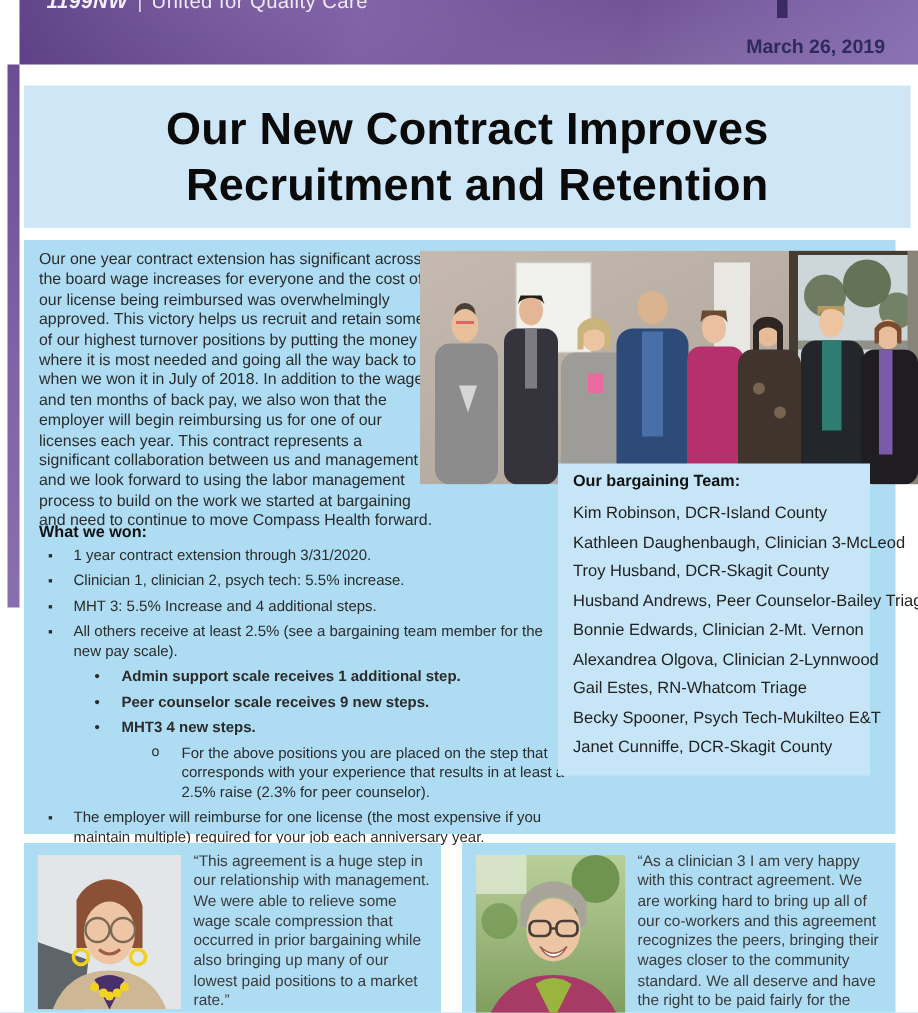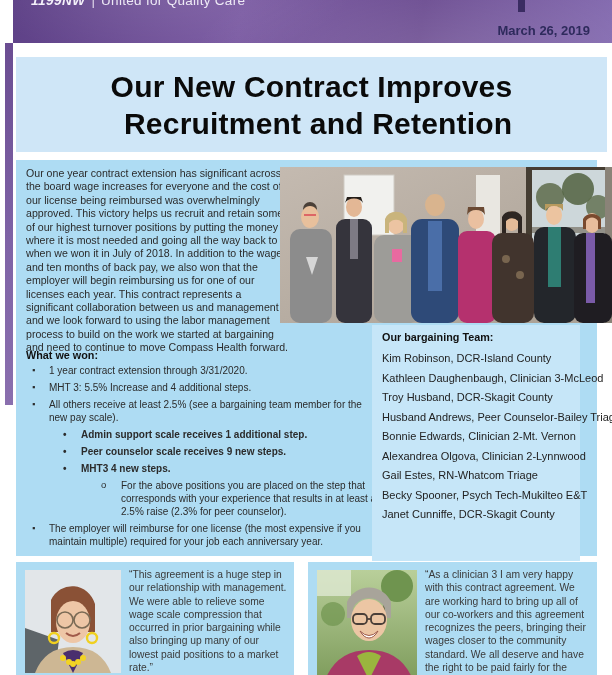--- a/index.html
+++ b/index.html
@@ -39,21 +39,21 @@
   .b{position:relative;margin-bottom:4px;}
   .b.l1{padding-left:23px;}
   .b.l1::before{content:"▪";position:absolute;left:6px;top:0;font-size:9px;}
   .b.l2{padding-left:55px;font-weight:bold;}
   .b.l2::before{content:"•";position:absolute;left:37px;top:0;}
   .b.l3{padding-left:95px;}
   .b.l3::before{content:"o";position:absolute;left:75px;top:-1px;font-size:9.5px;}
   
   .group-photo{position:absolute;left:264px;top:7px;width:332px;height:156px;overflow:hidden;}
   
-  .team-panel{position:absolute;left:356px;top:165px;width:208px;height:236px;
+  .team-panel{position:absolute;left:356px;top:149px;width:208px;height:208px;
     background:var(--panel-blue,#c6e6f8);padding:6px 0 0 10px;box-sizing:border-box;}
   .team-panel .team-heading{font-size:10.8px;font-weight:bold;color:#111;margin-bottom:6px;}
   .team-panel .member{font-size:11px;line-height:19.5px;color:#222;white-space:nowrap;}
   
   .quote-card{position:absolute;top:562px;height:130px;background:var(--box-blue,#aedcf3);}
   .quote-card.left{left:16px;width:278px;}
   .quote-card.right{left:308px;width:289px;}
   .portrait{position:absolute;left:9px;top:8px;overflow:hidden;}
   .quote-card.left .portrait{width:96px;height:103px;}
   .quote-card.right .portrait{width:100px;height:110px;}
@@ -142,20 +142,21 @@
         <path d="M303 52 a10 9 0 0 1 18 0 v10 h-3 v-8 a7 7 0 0 0 -12 0 v8 h-3 z" fill="#7a4a2e"></path>
       <rect x="294" y="66" width="38" height="90" rx="9" fill="#1f1d22"></rect>
       <rect x="306" y="66" width="9" height="70" fill="#7a5ba8"></rect>
     </svg>
   </div>
 
   <div class="won-heading">What we won:</div>
 
   <div class="bullets">
     <div class="b l1"><span>1 year contract extension through 3/31/2020.</span></div>
+    <div class="b l1"><span>Clinician 1, clinician 2, psych tech: 5.5% increase.</span></div>
     <div class="b l1"><span>MHT 3: 5.5% Increase and 4 additional steps.</span></div>
     <div class="b l1"><span>All others receive at least 2.5% (see a bargaining team member for the new pay scale).</span></div>
     <div class="b l2"><span>Admin support scale receives 1 additional step.</span></div>
     <div class="b l2"><span>Peer counselor scale receives 9 new steps.</span></div>
     <div class="b l2"><span>MHT3 4 new steps.</span></div>
     <div class="b l3"><span>For the above positions you are placed on the step that corresponds with your experience that results in at least a 2.5% raise (2.3% for peer counselor).</span></div>
     <div class="b l1"><span>The employer will reimburse for one license (the most expensive if you maintain multiple) required for your job each anniversary year.</span></div>
   </div>
 
   <div class="team-panel">

